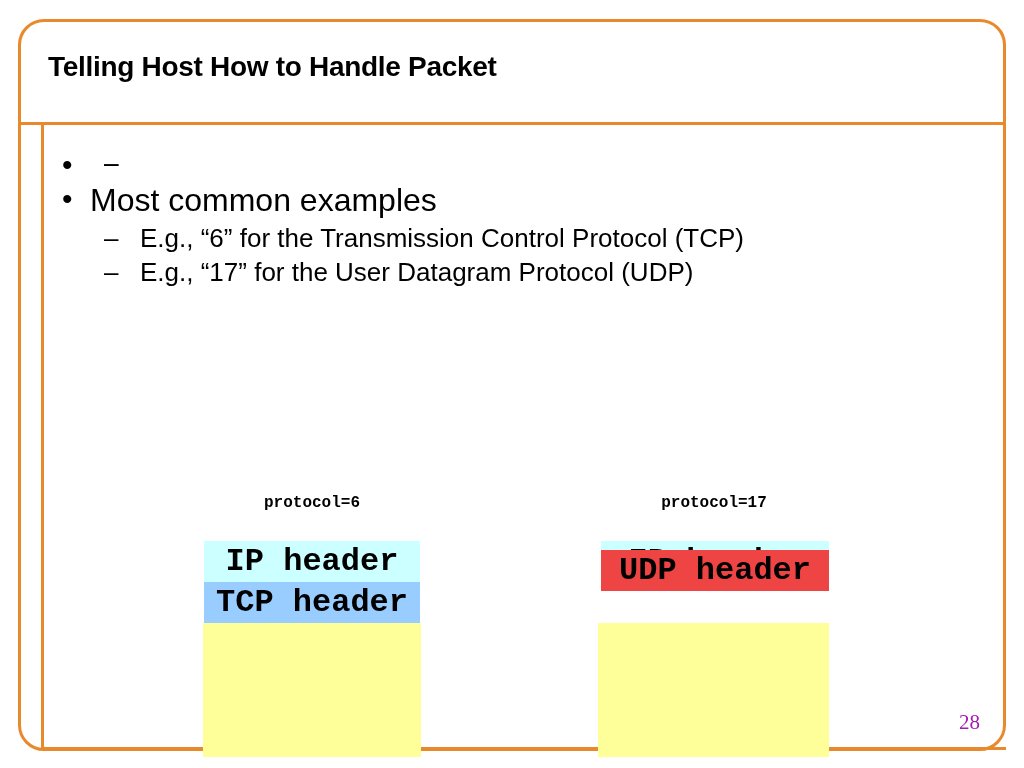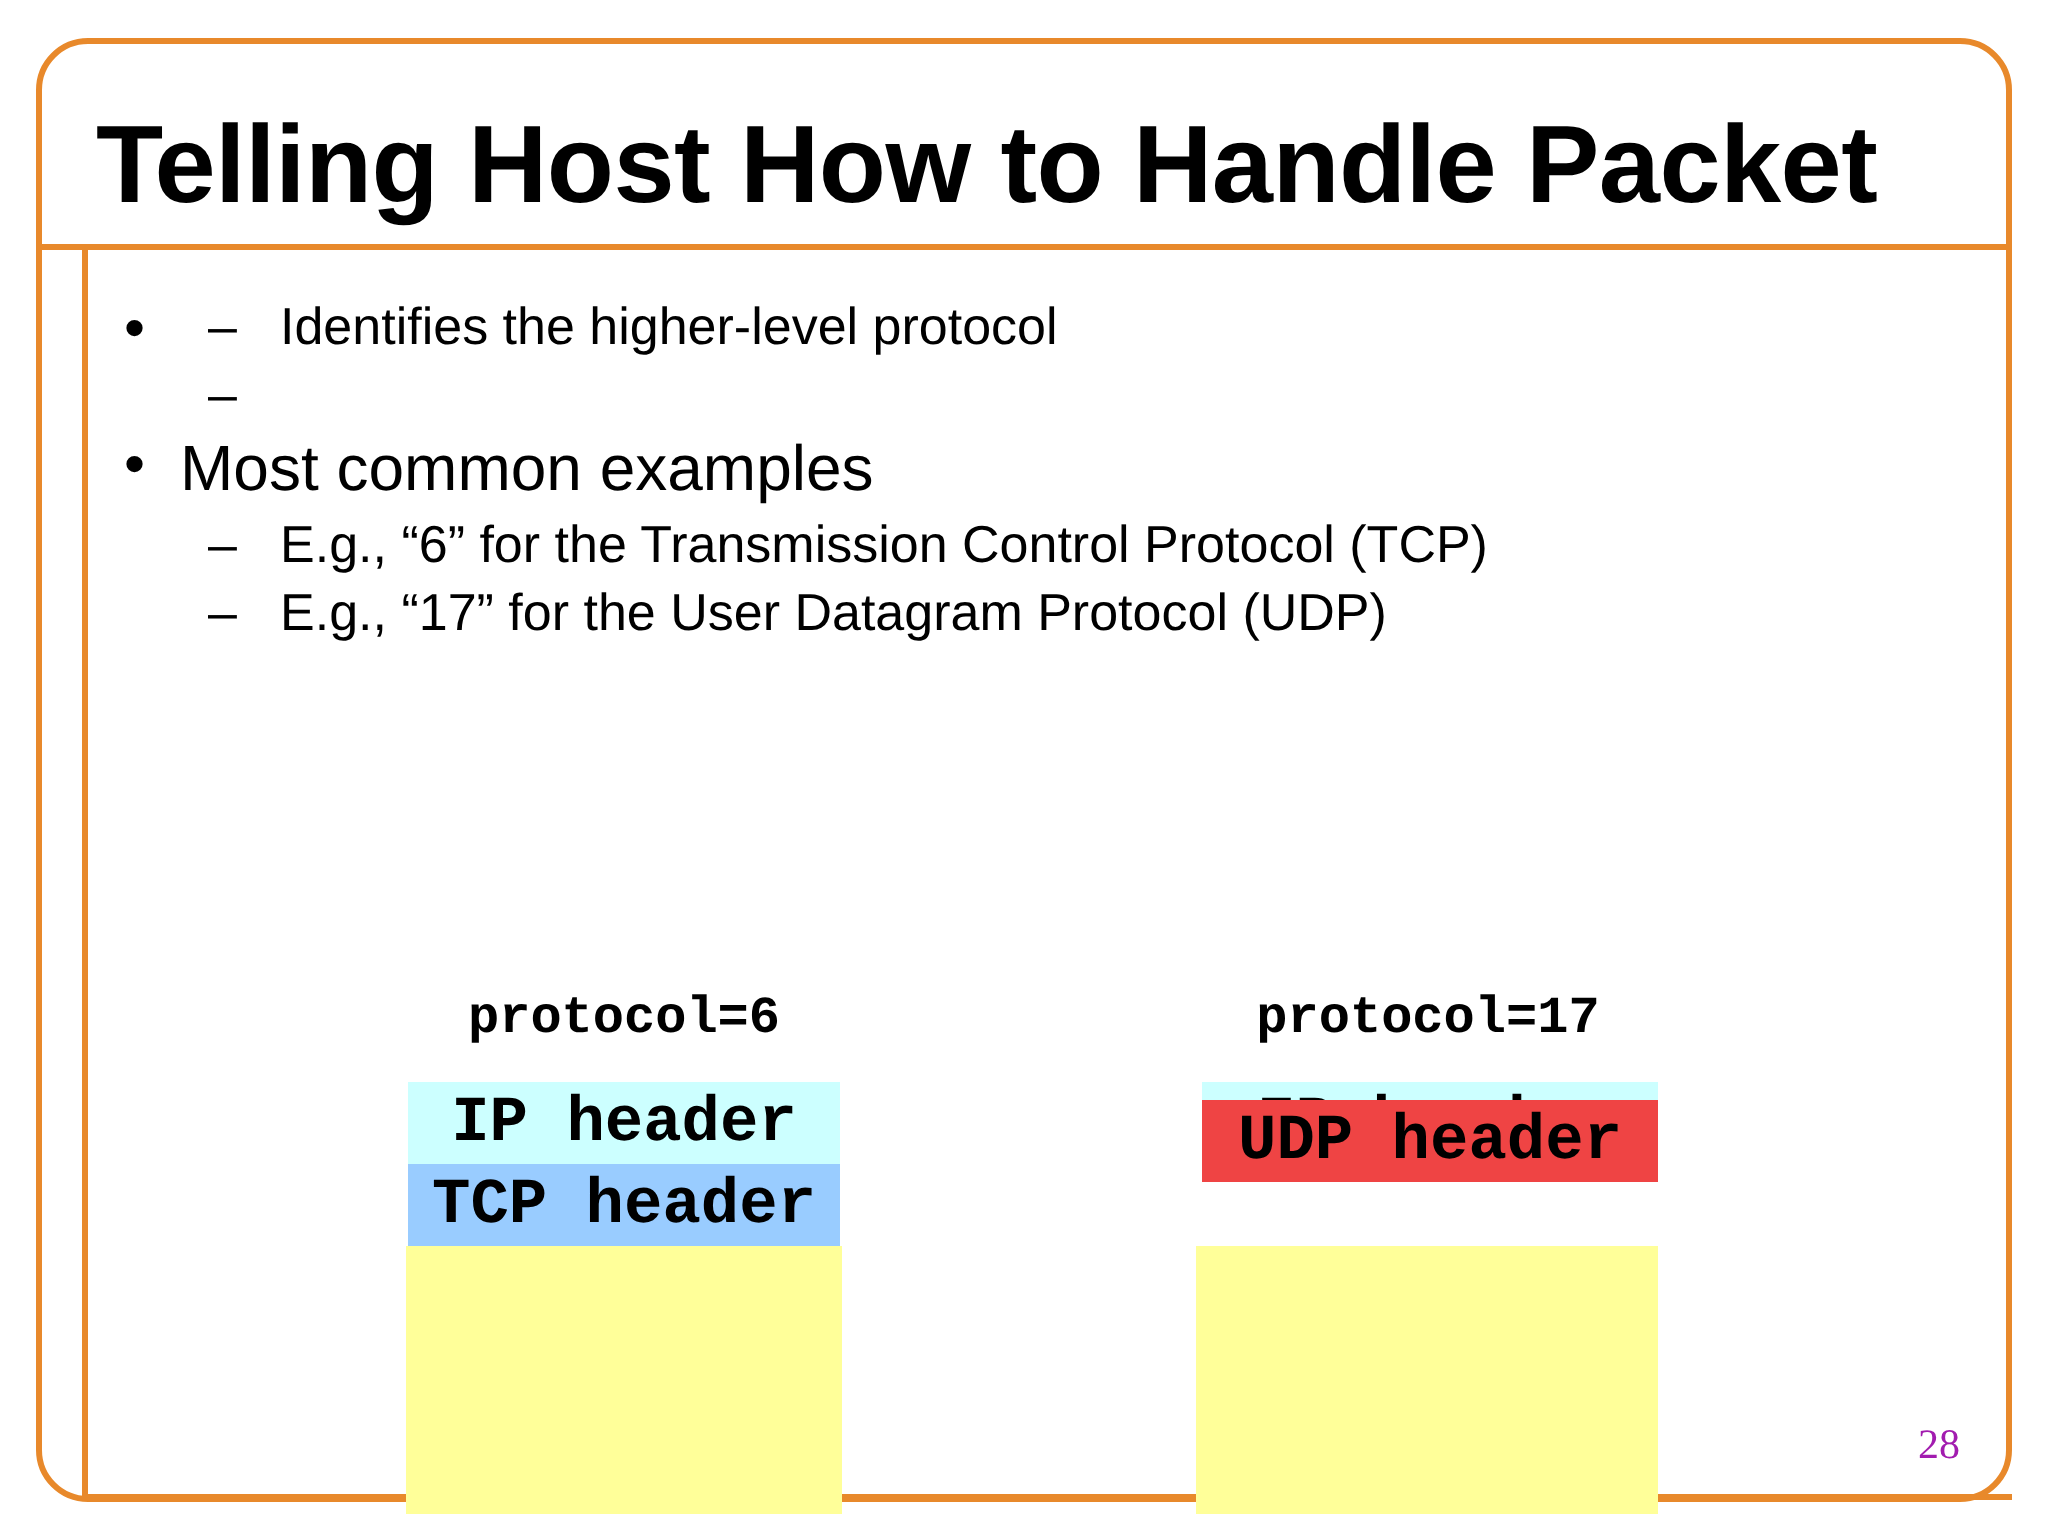--- a/index.html
+++ b/index.html
@@ -60,21 +60,21 @@
     background: transparent;
     pointer-events: none;
   }
 
   
   .slide-title {
     position: absolute;
     left: 48px;
     top: 52px;
     width: 940px;
-    font-size: 55px;
+    font-size: 28px;
     font-weight: bold;
     color: #000000;
     letter-spacing: -0.3px;
     line-height: 1.1;
     white-space: nowrap;
   }
 
   
   .body {
     position: absolute;
@@ -117,21 +117,21 @@
 
   .group-gap { height: 26px; }
 
   
   .stack {
     position: absolute;
   }
   .stack-label {
     position: absolute;
     font-family: "Liberation Mono", "DejaVu Sans Mono", monospace;
-    font-size: 26px;
+    font-size: 16px;
     font-weight: bold;
     color: #000000;
     white-space: nowrap;
     text-align: center;
   }
   .band {
     position: absolute;
     font-family: "Liberation Mono", "DejaVu Sans Mono", monospace;
     font-size: 32px;
     font-weight: bold;
@@ -169,21 +169,20 @@
   <div class="slide-title">Telling Host How to Handle Packet</div>
 
   <div class="body">
 
     <div class="bullet-l1">
       <span class="marker">•</span>
     </div>
 
     <div class="bullet-l2">
       <span class="marker">–</span>
-      <span>Identifies the higher-level protocol</span>
     </div>
 
     <div class="bullet-l2">
       <span class="marker">–</span>
     </div>
 
     <div class="group-gap"></div>
 
     <div class="bullet-l1">
       <span class="marker">•</span>

